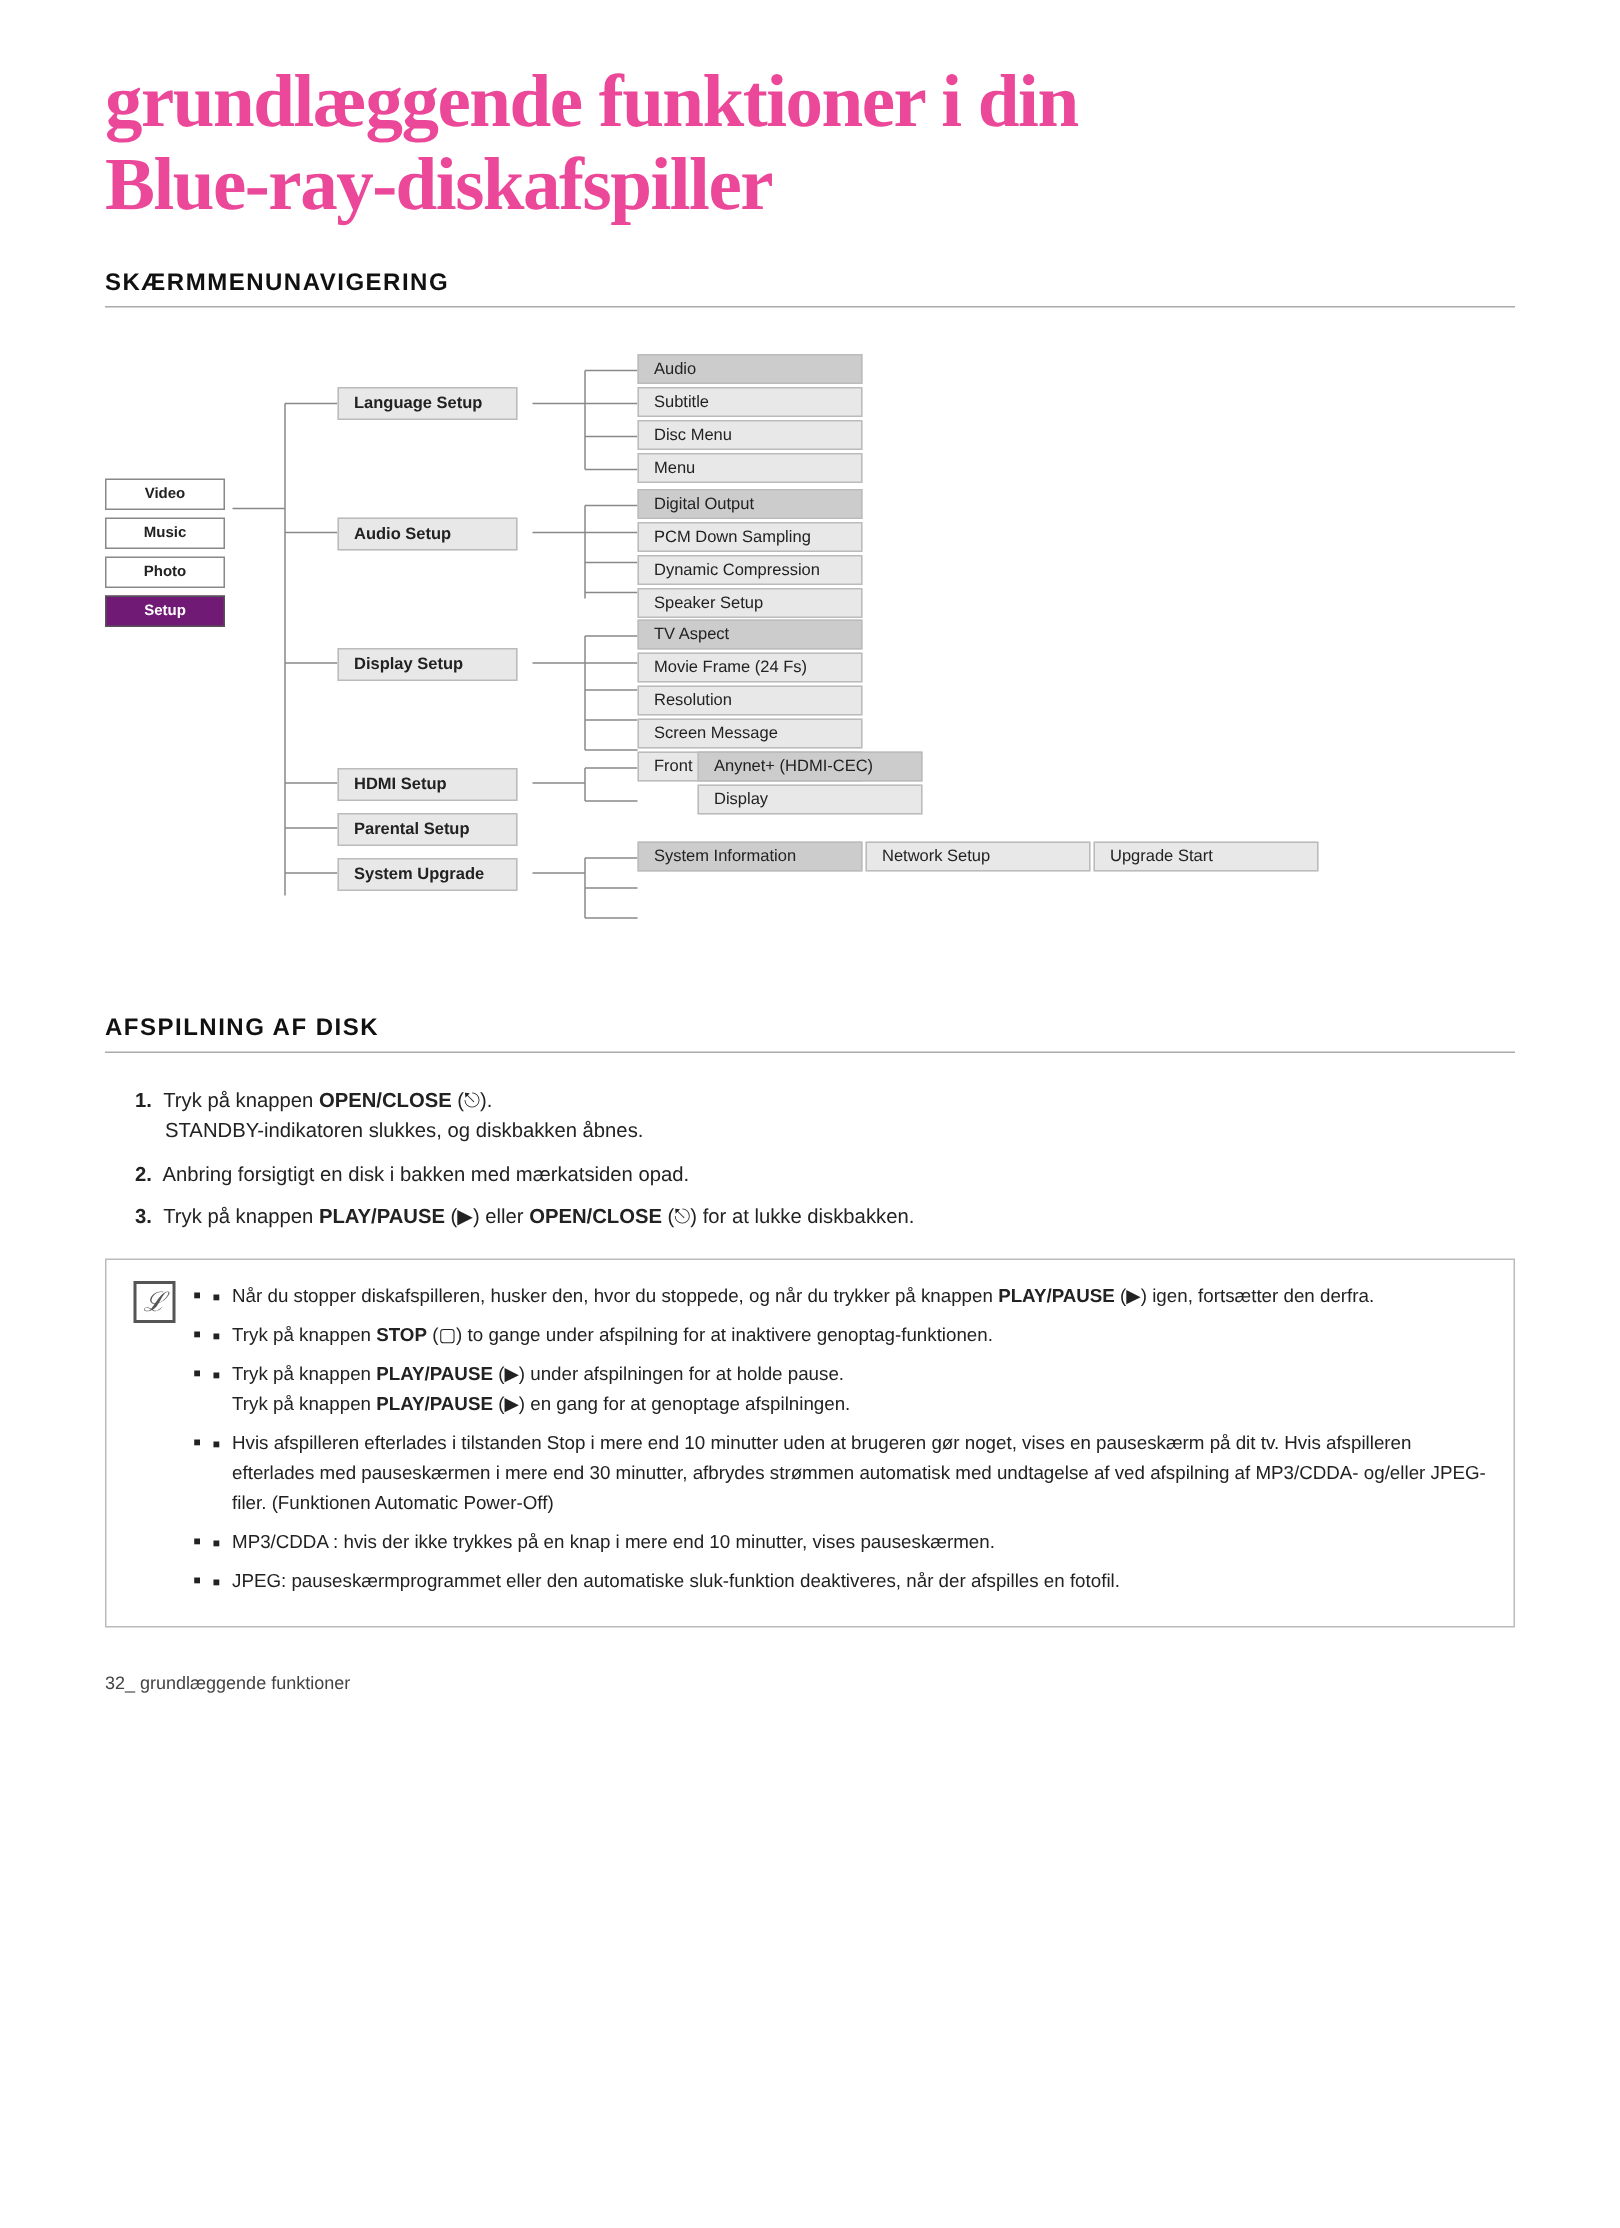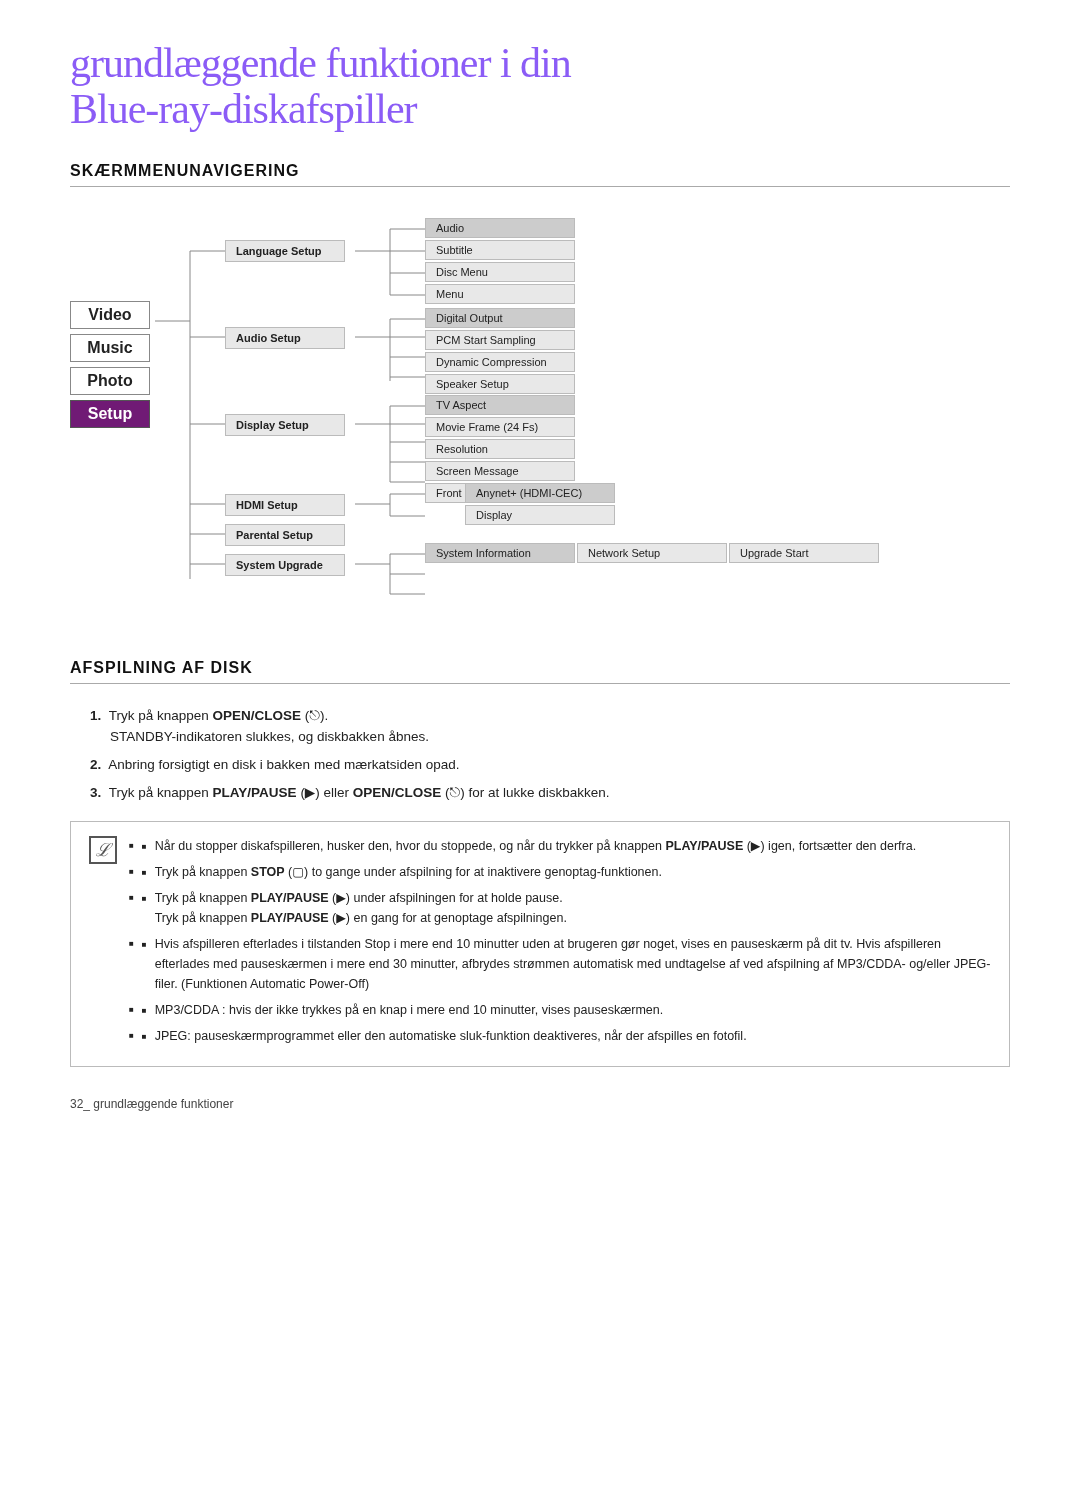--- a/index.html
+++ b/index.html
@@ -7,40 +7,40 @@
       background: #fff;
       font-family: Arial, sans-serif;
       width: 1080px;
       min-height: 1485px;
       padding: 40px 70px 60px 70px;
       color: #222;
       font-size: 14px;
     }
     .page-title {
       font-family: Georgia, 'Times New Roman', serif;
-      font-size: 42px;
-      font-weight: 400;
+      font-size: 50px;
+      font-weight: 700;
       line-height: 1.1;
-      color: #8b5cf6;
+      color: #ec4899;
       margin-bottom: 30px;
       letter-spacing: -1px;
     }
     .section-title {
       font-size: 16px;
       font-weight: bold;
       letter-spacing: 1px;
       border-bottom: 1px solid #aaa;
       padding-bottom: 6px;
       margin-bottom: 22px;
       color: #111;
     }
     .menu-item {
       border: 1px solid #888;
       padding: 4px 10px;
-      font-size: 16px;
+      font-size: 10px;
       font-weight: bold;
       background: #fff;
       text-align: center;
       min-width: 80px;
     }
     .menu-item.active {
       background: #701a75;
       color: #fff;
       border-color: #555;
     }
@@ -194,21 +194,21 @@
       <div class="submenu-item">Subtitle</div>
       <div class="submenu-item">Disc Menu</div>
       <div class="submenu-item">Menu</div>
     </div>
 
     <div style="position:absolute;left:155px;top:118px;">
       <div class="submenu-label">Audio Setup</div>
     </div>
     <div style="position:absolute;left:355px;top:99px;display:flex;flex-direction:column;gap:2px;">
       <div class="submenu-item highlight">Digital Output</div>
-      <div class="submenu-item">PCM Start Sampling</div>
+      <div class="submenu-item">PCM Down Sampling</div>
       <div class="submenu-item">Dynamic Compression</div>
       <div class="submenu-item">Speaker Setup</div>
     </div>
 
     <div style="position:absolute;left:155px;top:205px;">
       <div class="submenu-label">Display Setup</div>
     </div>
     <div style="position:absolute;left:355px;top:186px;display:flex;flex-direction:column;gap:2px;">
       <div class="submenu-item highlight">TV Aspect</div>
       <div class="submenu-item">Movie Frame (24 Fs)</div>

